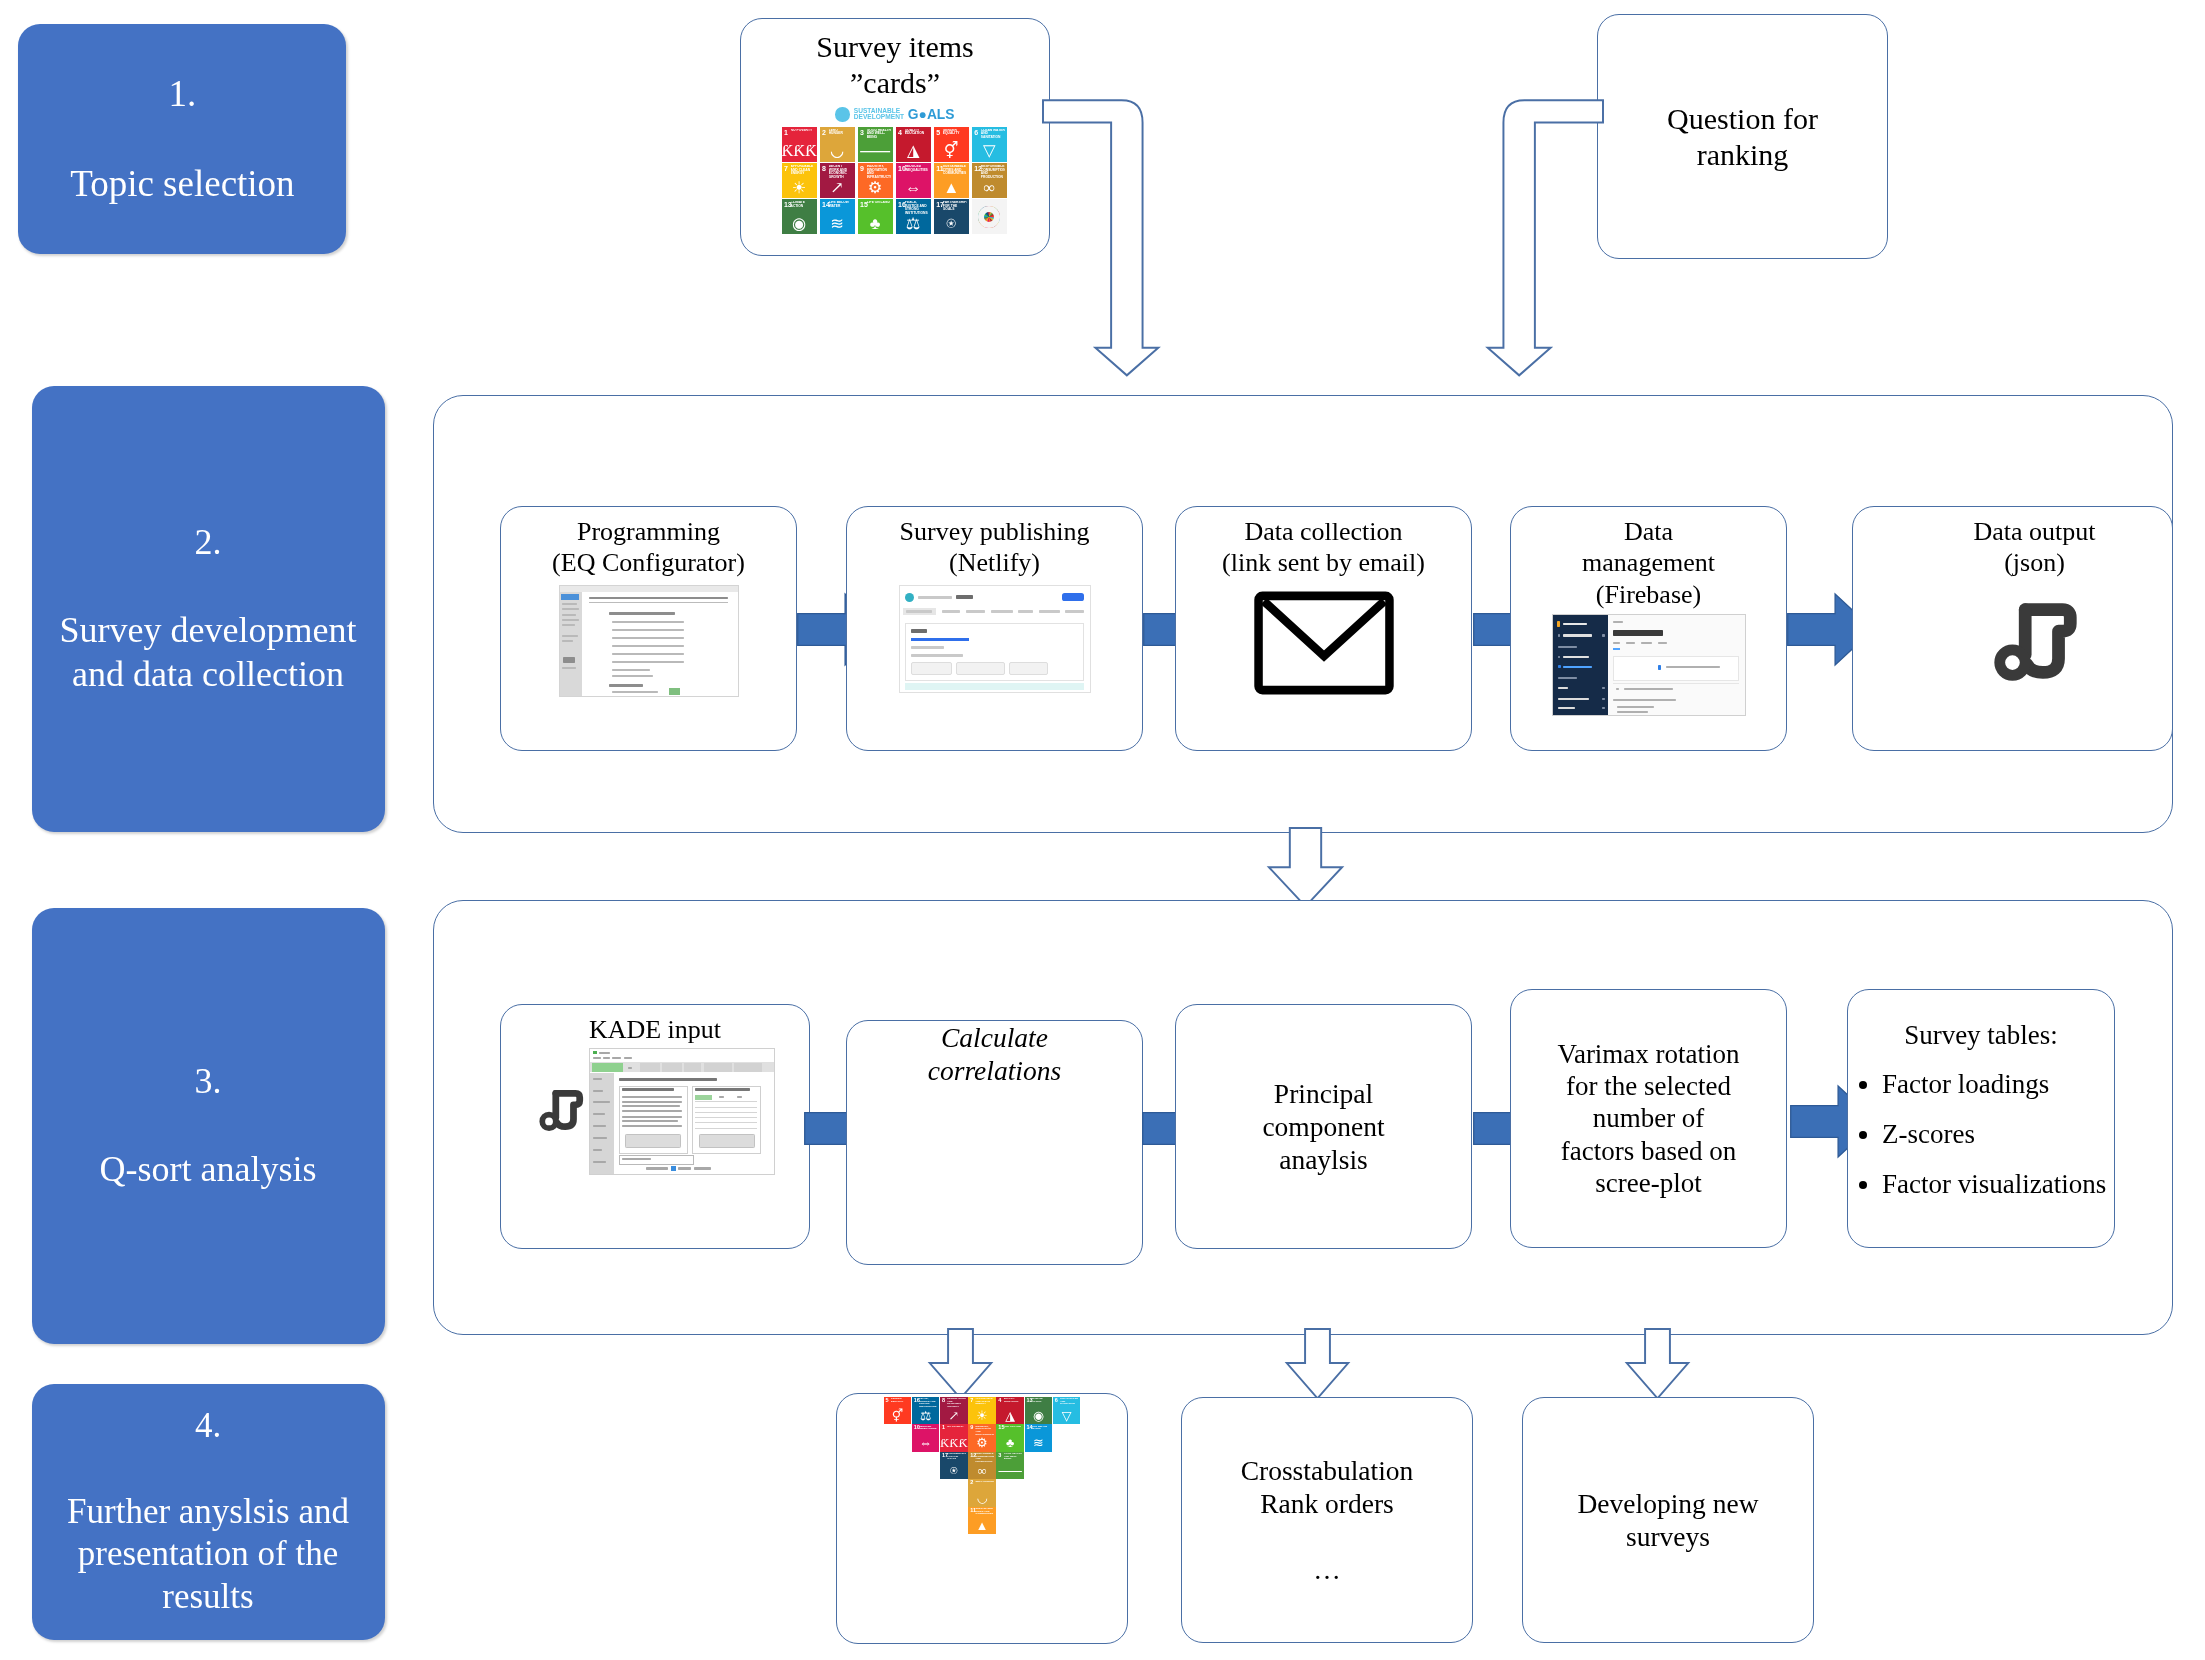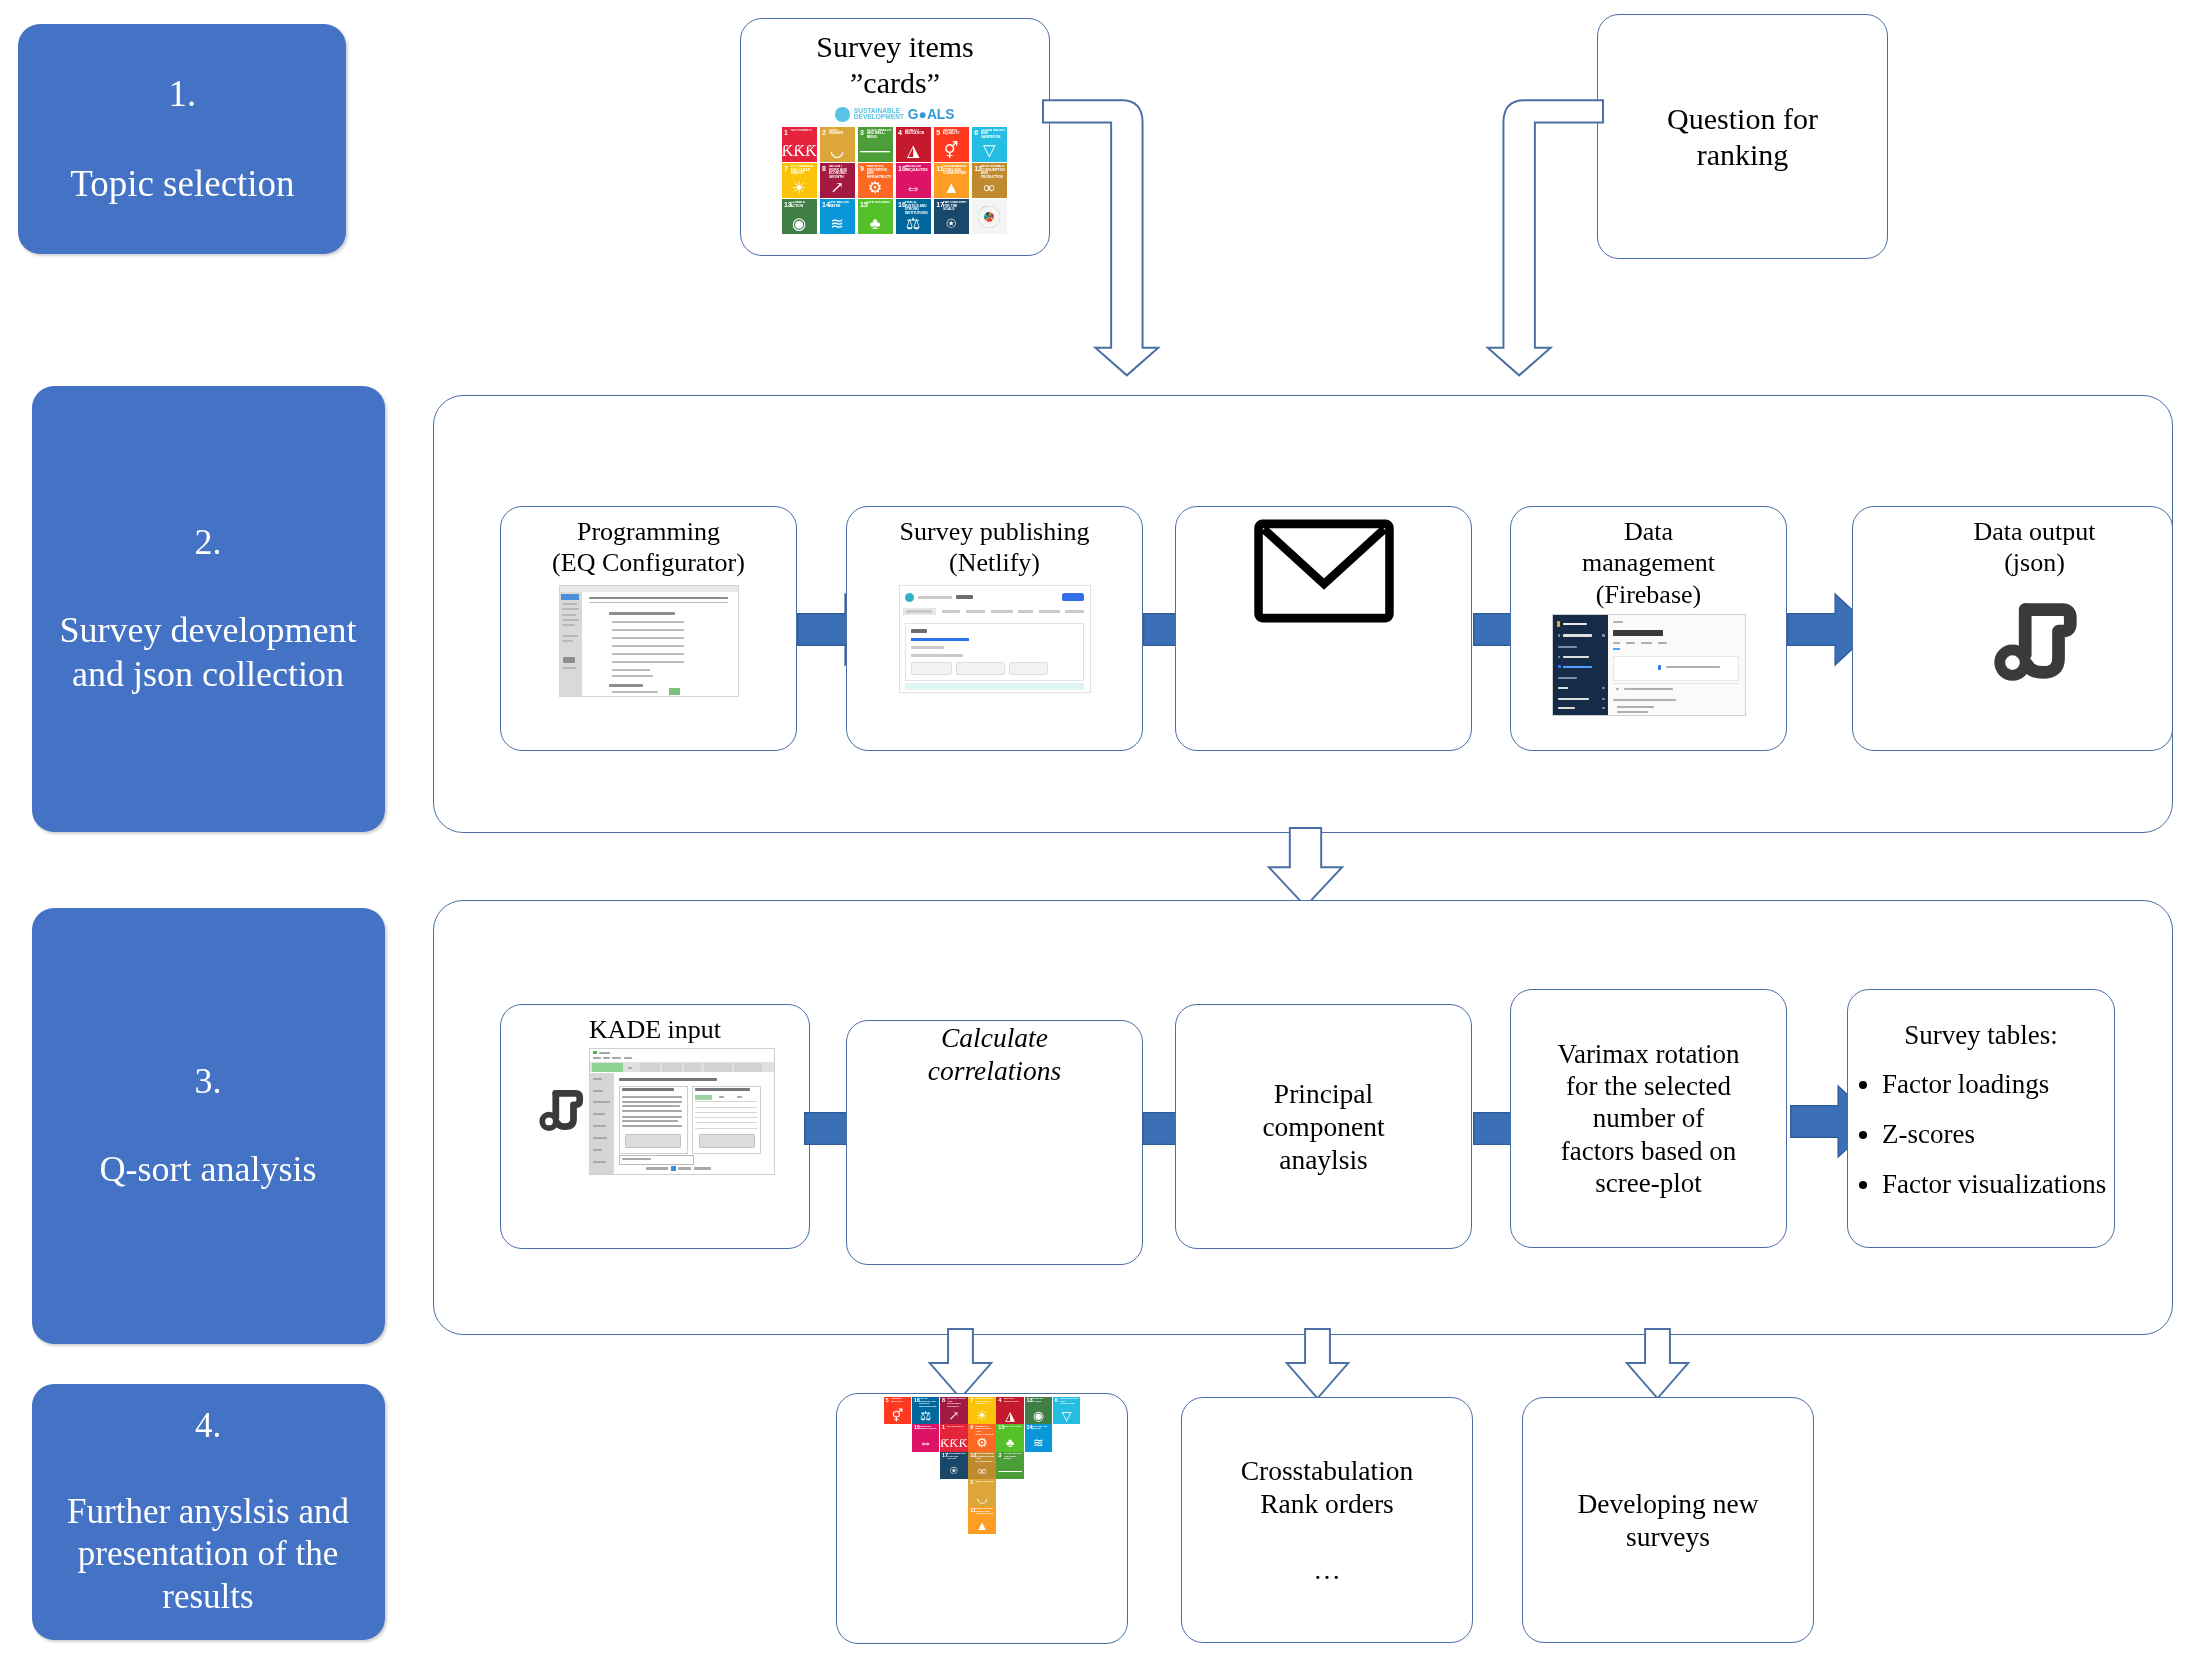--- a/index.html
+++ b/index.html
@@ -83,21 +83,21 @@
 </head>
 <body>
 
 <div class="stage" style="left:18.4px;top:23.6px;width:328px;height:230px;font-size:37px;">
   <span><span>1.</span><br>
         <span>Topic selection</span></span>
 </div>
 
 <div class="stage" style="left:31.5px;top:386px;width:353px;height:446px;font-size:36px;">
   <span><span>2.</span><br>
-        <span>Survey development and json collection</span></span>
+        <span>Survey development and data collection</span></span>
 </div>
 
 <div class="stage" style="left:31.5px;top:908px;width:353px;height:436px;font-size:36px;">
   <span><span>3.</span><br>
         <span>Q-sort analysis</span></span>
 </div>
 
 <div class="stage" style="left:31.5px;top:1384px;width:353px;height:256px;font-size:35px;">
   <span><span>4.</span><br>
         <span>Further anyslsis and presentation of the results</span></span>
@@ -301,20 +301,24 @@
   </div>
 </div>
 
 <div class="chev" style="left:1141px;top:590px;width:91px;height:79px;">
   <svg width="91" height="79" viewBox="0 0 138 120">
     <path d="M4,36 L76,36 L76,6 L134,60 L76,114 L76,84 L4,84 Z" fill="#3B6FB6" stroke="#2E5A96" stroke-width="2"></path>
   </svg>
 </div>
 
 <div class="card" style="left:1175px;top:506px;width:295px;height:243px;">
+  <div class="ttl" style="font-size:26px;">
+    <span>Data collection</span><br>
+    <span>(link sent by email)</span>
+  </div>
   <svg class="envelope" width="144" height="110" viewBox="0 0 220 168" style="margin-top:9.2px;">
     <rect x="10" y="12" width="200" height="144" rx="6" fill="#fff" stroke="#000" stroke-width="13"></rect>
     <path d="M18,20 L110,104 L202,20" fill="none" stroke="#000" stroke-width="13" stroke-linejoin="miter"></path>
   </svg>
 </div>
 
 <div class="chev" style="left:1471px;top:590px;width:91px;height:79px;">
   <svg width="91" height="79" viewBox="0 0 138 120">
     <path d="M4,36 L76,36 L76,6 L134,60 L76,114 L76,84 L4,84 Z" fill="#3B6FB6" stroke="#2E5A96" stroke-width="2"></path>
   </svg>

